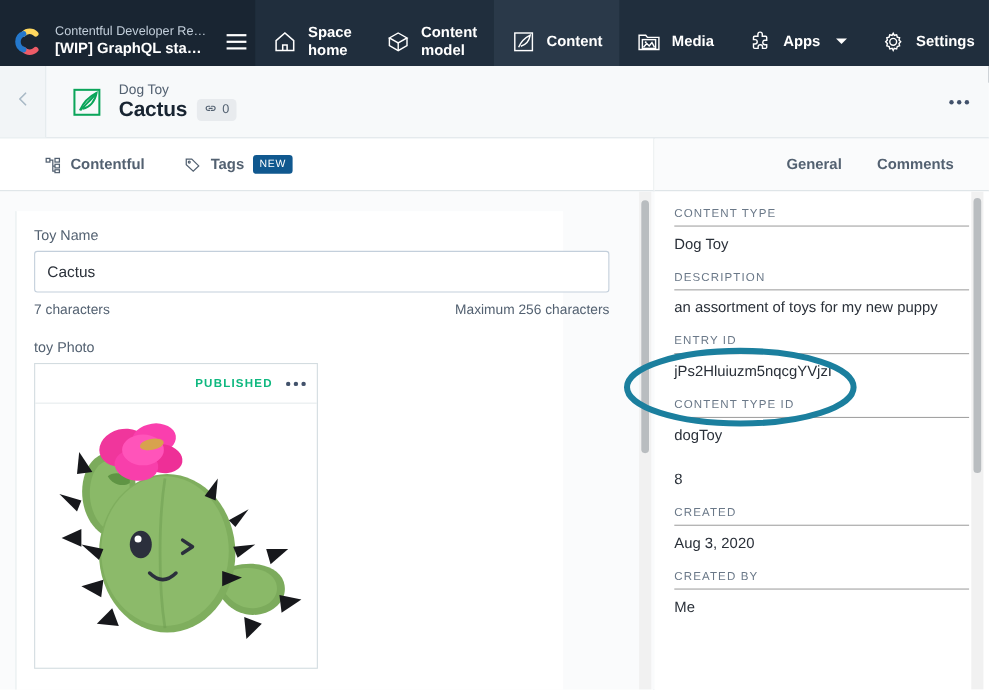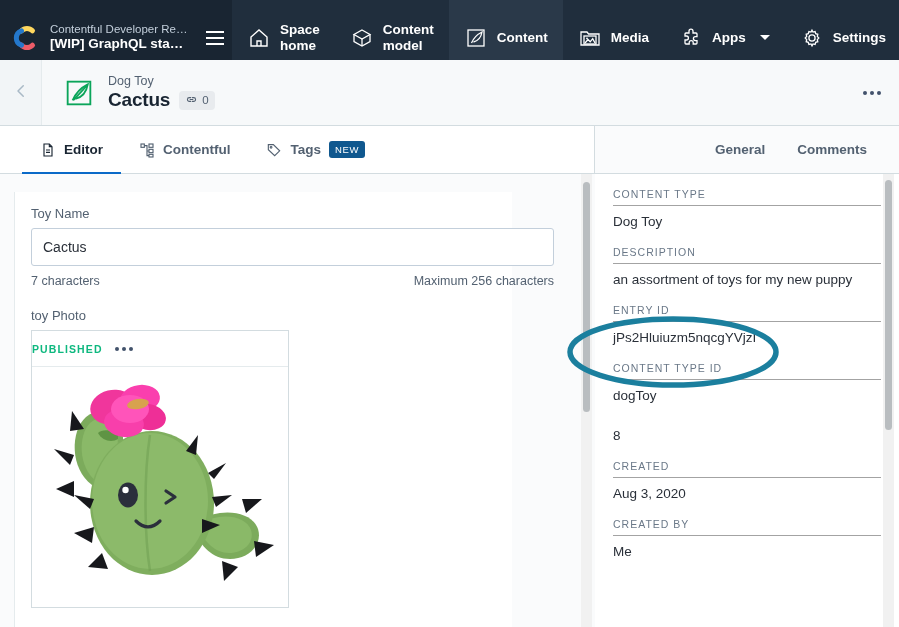--- a/index.html
+++ b/index.html
@@ -147,21 +147,21 @@
   .field-help {
     display: flex; justify-content: space-between; width: 523px;
     margin-top: 8px; font-size: 12.5px; color: #536171;
   }
 
   .asset-card {
     width: 258px; border: 1px solid #d3dce0; background: #ffffff;
   }
   .asset-head {
     height: 36px; border-bottom: 1px solid #e5ebed;
-    display: flex; align-items: center; gap: 12px;
+    display: flex; align-items: center; justify-content: flex-end; gap: 12px;
     padding-right: 10px;
   }
   .status-published {
     color: #0eb87f; font-size: 10.5px; font-weight: 700; letter-spacing: 1.1px;
   }
   .asset-body { height: 240px; padding: 6px; display:flex; align-items:center; justify-content:center; }
 
   
   .vscroll {
     position: absolute; width: 7px; border-radius: 4px; background: #b9bdc0;
@@ -326,30 +326,20 @@
         </span>
     </div>
   </div>
 
   <div class="body-area">
 
     <div class="left-pane">
 
       <div class="tabbar left-tabbar">
 
-        <div class="tab active">
-          <span class="tab-icon">
-            <svg viewBox="0 0 24 24" width="16" height="16" fill="none" stroke="#192532" stroke-width="1.7">
-              <path d="M6 3 h8 l4 4 v14 H6 Z"></path>
-              <path d="M14 3 v4 h4"></path>
-              <path d="M9 12 h6 M9 15.5 h6"></path>
-            </svg>
-          </span>
-          <span>Editor</span>
-        </div>
 
         <div class="tab">
           <span class="tab-icon">
             <svg viewBox="0 0 24 24" width="16" height="16" fill="none" stroke="#536171" stroke-width="1.7">
               <rect x="3" y="3" width="5" height="5"></rect>
               <rect x="15" y="3" width="6" height="5"></rect>
               <rect x="15" y="11" width="6" height="5"></rect>
               <rect x="15" y="18.5" width="6" height="4"></rect>
               <path d="M8 5.5 h4 v15 h3 M12 13.5 h3"></path>
             </svg>

